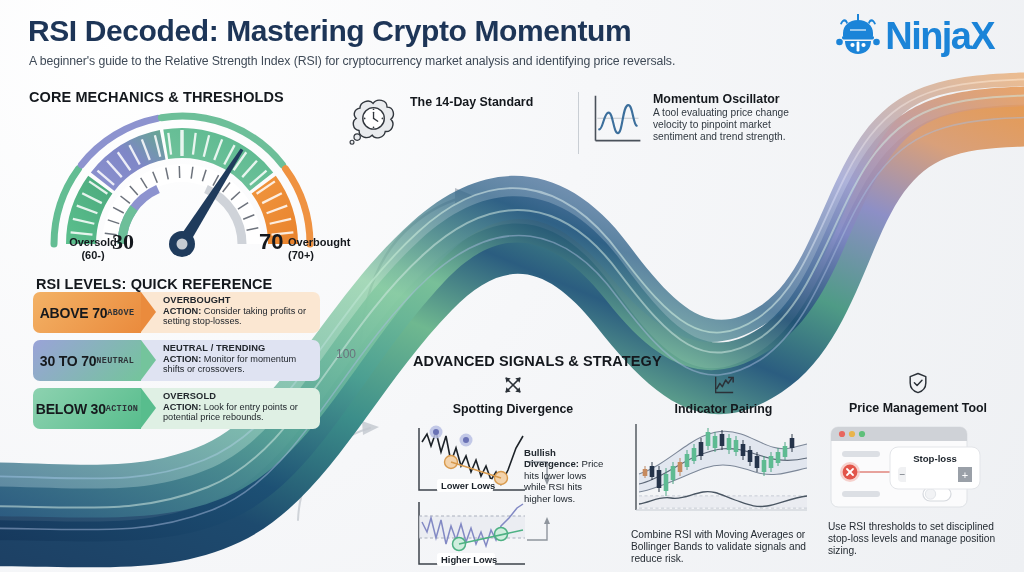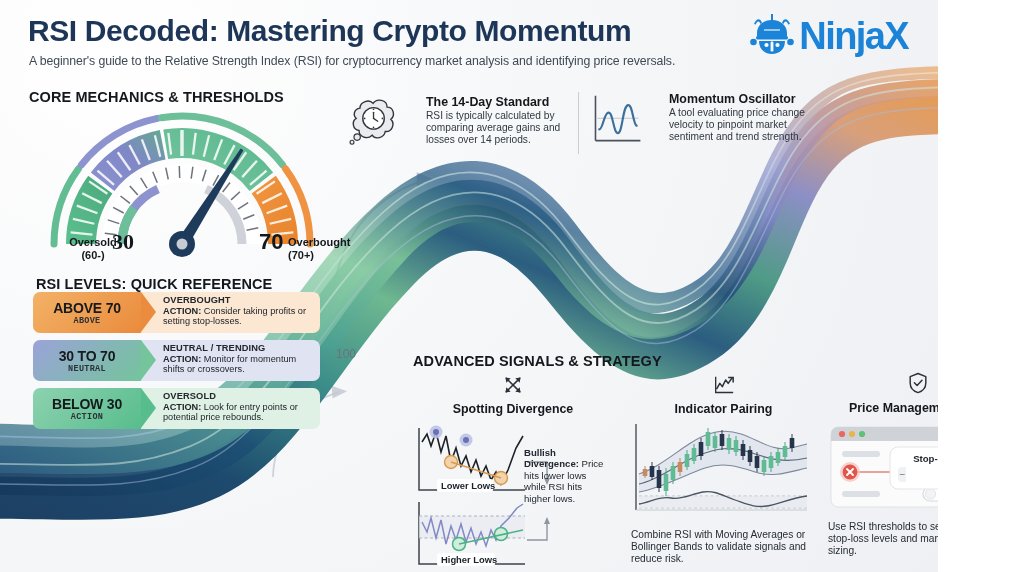--- a/index.html
+++ b/index.html
@@ -3,21 +3,21 @@
 <meta charset="utf-8">
 <title>RSI Decoded Infographic</title>
 <style>
   * { box-sizing: border-box; margin:0; padding:0; }
   html,body { background:#ffffff; }
   body {
     font-family: "Liberation Sans", sans-serif;
     width:1024px; height:572px; overflow:hidden;
   }
   #canvas {
-    position:relative; width:938px; height:572px;
+    position:relative; width:1024px; height:572px;
     background:
       radial-gradient(circle at 12% 8%, #ffffff 0%, #f6f7f9 45%, #eef0f3 100%);
     overflow:hidden;
   }
   .ribbon-layer { position:absolute; inset:0; z-index:1; pointer-events:none; }
   .content { position:relative; z-index:3; }
 
   
   .title {
     position:absolute; left:28px; top:14px;
@@ -47,39 +47,39 @@
   #lab-70 { left:237px; top:125px; font-size:22px; }
   #lab-overbought { left:266px; top:132px; font-size:11px; line-height:13px; width:84px;}
   #lab-0 { left:32px; top:243px; font-size:12px; font-weight:normal; color:#6a737d;}
   #lab-100 { left:314px; top:243px; font-size:12px; font-weight:normal; color:#6a737d;}
 
   
   #levels { position:absolute; left:33px; top:292px; width:287px; }
   .lv-row { position:relative; height:41px; margin-bottom:7px; display:flex; }
   .lv-badge {
     position:relative; width:108px; height:41px; flex:none;
-    display:flex; flex-direction:column; align-items:center; justify-content:center;
+    display:flex; align-items:center; justify-content:center;
     border-radius:7px 0 0 7px; z-index:2;
   }
   .lv-badge::after {
     content:""; position:absolute; right:-15px; top:0;
     border-left:15px solid var(--tip); border-top:20.5px solid transparent;
     border-bottom:20.5px solid transparent;
   }
   .lv-k { font-size:14px; font-weight:bold; color:#16191d; letter-spacing:-0.2px; }
   .lv-s { font-size:8.5px; font-weight:bold; color:#2d3238; letter-spacing:0.3px;font-family:Liberation Mono, monospace; }
   .lv-body {
     flex:1; border-radius:0 7px 7px 0; padding:3px 6px 0 22px;
     font-size:9.2px; line-height:10.6px; color:#22272d;
   }
   .lv-t { font-weight:bold; font-size:9.3px; letter-spacing:0.1px; }
   .lv-a b { font-weight:bold; }
 
   
-  .icard { position:absolute; display:flex; gap:23px; }
+  .icard { position:absolute; display:flex; gap:7px; }
   #card-14 { left:345px; top:95px; width:230px; }
   #card-osc { left:588px; top:92px; width:222px; }
   .icard-ico { flex:none; width:58px; height:58px; }
   .icard-h { font-size:12.4px; font-weight:bold; color:#14181d; margin-bottom:1px; }
   .icard-p { font-size:10.2px; line-height:12px; color:#303840; }
   .vdiv { position:absolute; left:578px; top:92px; width:1px; height:62px; background:#c9ced4; }
 
   
   .panel-h { display:flex; align-items:center; gap:7px; margin-bottom:6px;flex-direction:column; }
   .panel-h span { font-size:12.4px; font-weight:bold; color:#14181d; }
@@ -401,21 +401,20 @@
           <circle cx="30.5" cy="15.2" r="0.9"></circle>
             <circle cx="40" cy="25" r="0.9"></circle>
           <circle cx="30.5" cy="34.6" r="0.9"></circle>
             <circle cx="21" cy="25" r="0.9"></circle>
         </g>
         <circle cx="13" cy="45" r="3.4" fill="#e9ebee" stroke="#31363d" stroke-width="1.3"></circle>
         <circle cx="7.5" cy="50.5" r="2.1" fill="#e9ebee" stroke="#31363d" stroke-width="1.2"></circle>
       </svg>
       <div>
         <div class="icard-h">The 14-Day Standard</div>
-        <div class="icard-p">RSI is typically calculated by comparing average gains and losses over 14 periods.</div>
       </div>
     </div>
 
     <div class="vdiv"></div>
 
     <div class="icard" id="card-osc">
       <svg class="icard-ico" viewBox="0 0 62 62">
         <g stroke="#4a515a" stroke-width="1.7" fill="none">
           <line x1="8" y1="4" x2="8" y2="52"></line>
           <line x1="8" y1="52" x2="56" y2="52"></line>

